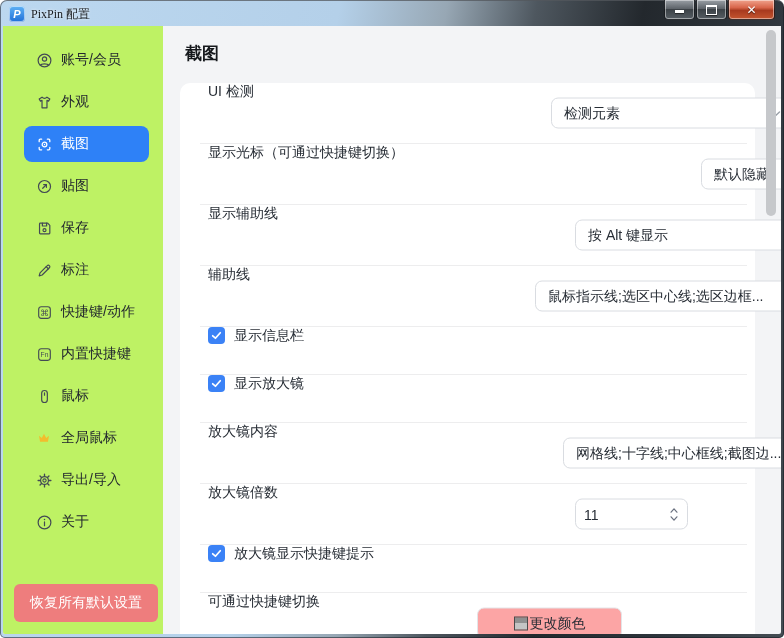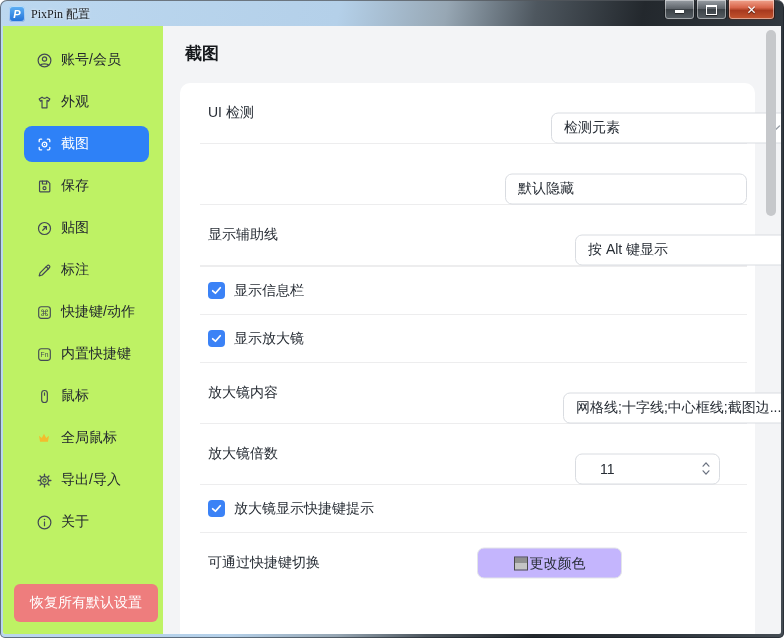--- a/index.html
+++ b/index.html
@@ -36,43 +36,43 @@
   .side-item.active{background:#2e81f7;color:#fff;}
   .side-item.active .sicon{color:#fff;}
   .restore-btn{position:absolute;left:11px;bottom:12px;width:144px;height:38px;background:#ee7d7d;border:none;
     border-radius:6px;color:#fff;font-size:14px;display:flex;align-items:center;justify-content:center;
     font-family:inherit;}
 
   
   .main{flex:1;position:relative;overflow:hidden;}
   .main-title{font-size:17px;font-weight:700;color:#15181c;padding:16px 0 0 22px;}
   .card{position:absolute;left:17px;right:26px;top:57px;bottom:-40px;background:#fff;border-radius:10px 10px 0 0;}
-  .row{position:relative;display:flex;align-items:center;padding-left:28px;box-sizing:border-box;}
+  .row{position:relative;display:flex;align-items:flex-start;padding-left:28px;box-sizing:border-box;}
   .row.sel{height:60px;}
   .row.chk{height:47px;}
   .rlabel{font-size:14px;color:#272d35;}
   .divider{height:1px;background:#ededee;margin:0 8px 0 20px;}
 
   .ctl{position:absolute;left:297px;top:50%;transform:translateY(-50%);}
   .selbox{width:198px;height:29px;border:1px solid #d9dce1;border-radius:7px;background:#fff;
     display:flex;align-items:center;padding:0 30px 0 12px;font-size:14px;color:#272d35;position:relative;box-sizing:content-box;}
   .selbox.wide{width:256px;}
   .ctl.wide{left:285px;}
   .selbox .chev{position:absolute;right:9px;top:50%;transform:translateY(-50%);width:14px;height:14px;}
   .selval{white-space:nowrap;overflow:hidden;}
 
   .checkbox{width:17px;height:17px;border-radius:4px;background:#3b82f6;margin-right:9px;display:flex;
     align-items:center;justify-content:center;flex:none;}
 
   .numbox{width:95px;height:29px;border:1px solid #d9dce1;border-radius:7px;background:#fff;display:flex;
-    align-items:center;padding:0 24px;font-size:14px;color:#272d35;position:relative;box-sizing:content-box;}
+    align-items:center;padding:0 8px;font-size:14px;color:#272d35;position:relative;box-sizing:content-box;}
   .spinner{position:absolute;right:8px;top:50%;transform:translateY(-50%);display:flex;flex-direction:column;gap:1px;}
   .spinner svg{display:block;}
 
-  .colorbtn{width:145px;height:31px;border:1px solid #e3e5e8;border-radius:7px;background:#c4b5fd;display:flex;
+  .colorbtn{width:145px;height:31px;border:1px solid #e3e5e8;border-radius:7px;background:#fca5a5;display:flex;
     align-items:center;justify-content:center;font-size:14px;color:#272d35;font-family:inherit;gap:2px;}
   .swatch{width:14px;height:14px;border:1px solid #4a4a4a;background:linear-gradient(180deg,#8f8f8f 0%,#8f8f8f 50%,#c4c4c4 50%,#c4c4c4 100%);box-sizing:border-box;}
 
   .scrollthumb{position:absolute;right:5px;top:4px;width:10px;height:186px;background:#c6c8cb;border-radius:5px;}
 
   svg{display:block;}
 </style>
 </head>
 <body>
 
@@ -129,37 +129,37 @@
                 <circle cx="12" cy="12" r="3.3"></circle>
                 <circle cx="12" cy="12" r="0.9" fill="currentColor" stroke="none"></circle>
               </svg>
           </span>
           <span class="slabel">截图</span>
         </div>
 
         <div class="side-item">
           <span class="sicon">
             <svg width="17" height="17" viewBox="0 0 24 24" fill="none" stroke="currentColor" stroke-width="1.7" stroke-linecap="round" stroke-linejoin="round">
+                <circle cx="12" cy="12" r="8.5"></circle>
+                <path d="M9.5 14.5l5-5"></path>
+                <path d="M10.8 9.3h3.9v3.9"></path>
+              </svg>
+          </span>
+          <span class="slabel">贴图</span>
+        </div>
+
+        <div class="side-item">
+          <span class="sicon">
+            <svg width="17" height="17" viewBox="0 0 24 24" fill="none" stroke="currentColor" stroke-width="1.7" stroke-linecap="round" stroke-linejoin="round">
                 <path d="M6 4.5h10.5l3 3V18.5a1 1 0 0 1-1 1H6a1 1 0 0 1-1-1V5.5a1 1 0 0 1 1-1Z"></path>
                 <path d="M9 4.5v4h6v-4"></path>
                 <circle cx="12" cy="14.3" r="2.1"></circle>
               </svg>
           </span>
           <span class="slabel">保存</span>
-        </div>
-
-        <div class="side-item">
-          <span class="sicon">
-            <svg width="17" height="17" viewBox="0 0 24 24" fill="none" stroke="currentColor" stroke-width="1.7" stroke-linecap="round" stroke-linejoin="round">
-                <circle cx="12" cy="12" r="8.5"></circle>
-                <path d="M9.5 14.5l5-5"></path>
-                <path d="M10.8 9.3h3.9v3.9"></path>
-              </svg>
-          </span>
-          <span class="slabel">贴图</span>
         </div>
 
         <div class="side-item">
           <span class="sicon">
             <svg width="17" height="17" viewBox="0 0 24 24" fill="none" stroke="currentColor" stroke-width="1.7" stroke-linecap="round" stroke-linejoin="round">
                 <path d="M4.5 19.5l1.2-4.2L15.9 5.1a2 2 0 0 1 2.9 0l.1.1a2 2 0 0 1 0 2.9L8.7 18.3 4.5 19.5Z"></path>
                 <path d="M14.4 6.6l3 3"></path>
               </svg>
           </span>
           <span class="slabel">标注</span>
@@ -241,36 +241,44 @@
               <span class="chev">
                   <svg width="14" height="14" viewBox="0 0 24 24" fill="none" stroke="#9aa0a8" stroke-width="2.4" stroke-linecap="round" stroke-linejoin="round">
                     <polyline points="6 9.5 12 15 18 9.5"></polyline>
                   </svg>
                 </span>
             </div>
           </div>
           <div class="divider"></div>
 
           <div class="row sel">
+            <span class="rlabel">显示光标（可通过快捷键切换）</span>
             <div class="ctl selbox">
               <span class="selval">默认隐藏</span>
 
             </div>
           </div>
           <div class="divider"></div>
 
           <div class="row sel">
             <span class="rlabel">显示辅助线</span>
             <div class="ctl selbox">
               <span class="selval">按 Alt 键显示</span>
 
             </div>
           </div>
           <div class="divider"></div>
 
+          <div class="row sel">
+            <span class="rlabel">辅助线</span>
+            <div class="ctl wide selbox wide">
+              <span class="selval">鼠标指示线;选区中心线;选区边框...</span>
+
+            </div>
+          </div>
           <div class="divider"></div>
 
           <div class="row chk">
             <span class="checkbox">
               <svg width="13" height="13" viewBox="0 0 24 24" fill="none" stroke="#fff" stroke-width="3.2" stroke-linecap="round" stroke-linejoin="round">
                   <polyline points="5 12.5 10 17 19 7"></polyline>
                 </svg>
             </span>
             <span class="rlabel">显示信息栏</span>
           </div>

